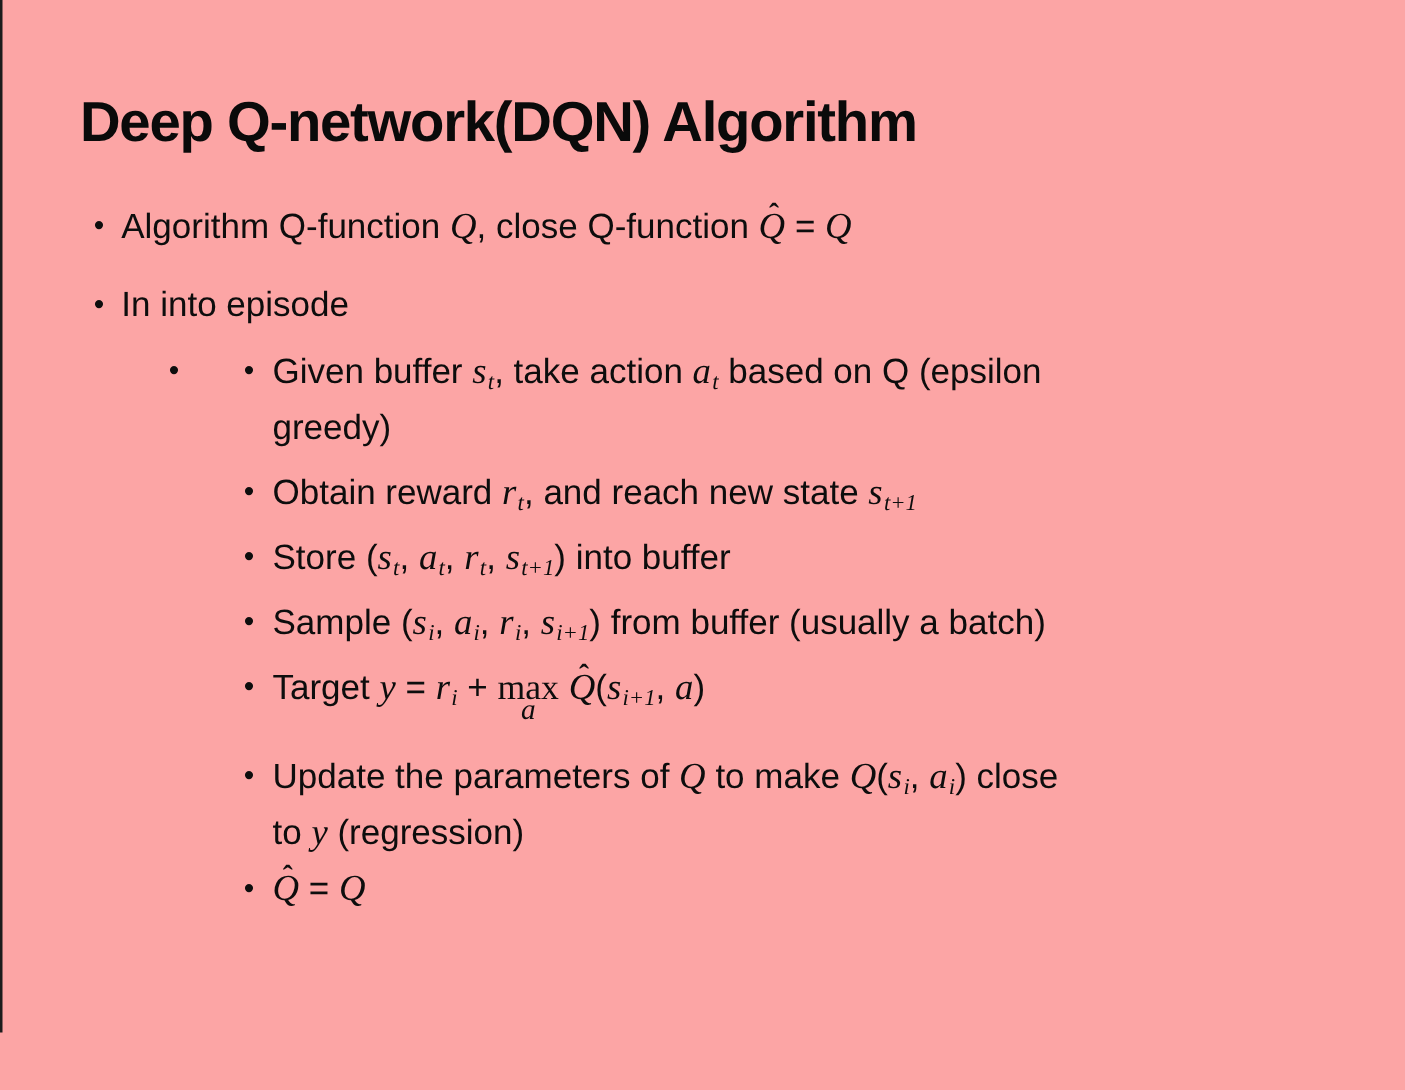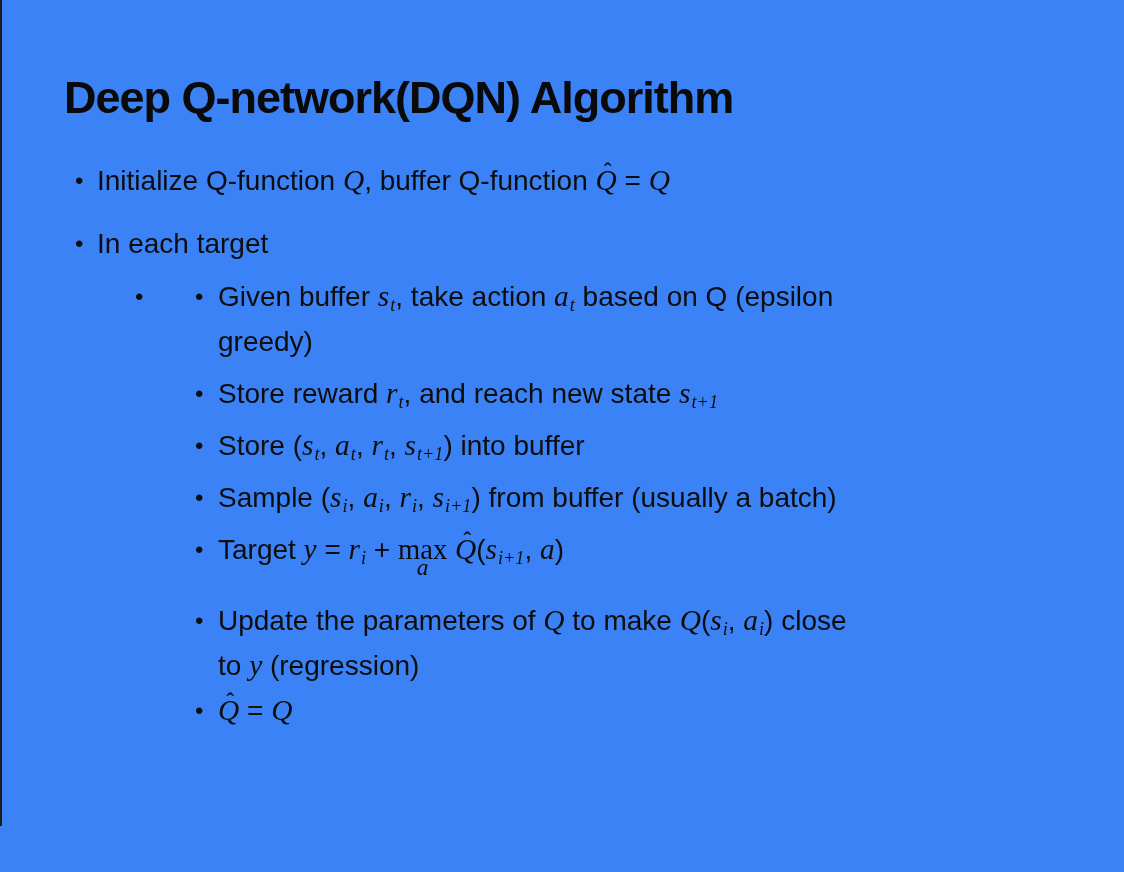--- a/index.html
+++ b/index.html
@@ -1,20 +1,20 @@
 <!DOCTYPE html>
 <html><head>
 <meta charset="utf-8">
 <style>
   html, body { margin: 0; padding: 0; background: #ffffff; }
   .slide {
     position: relative;
     width: 1124px;
     height: 872px;
-    background: #3b82f6;
+    background: #fca5a5;
     overflow: hidden;
     font-family: "Liberation Sans", sans-serif;
     color: #0d0d0d;
   }
   .edge-line {
     position: absolute;
     left: 0;
     top: 0;
     width: 2px;
     height: 826px;
@@ -96,24 +96,24 @@
     font-size: 0.82em;
   }
 </style>
 </head>
 <body>
 
 <div class="slide">
   <div class="edge-line"></div>
   <h1 class="title">Deep Q-network(DQN) Algorithm</h1>
   <ul class="bullets">
-      <li class="l1"><span class="marker">•</span><span class="plain"><span>Initialize Q-function </span></span><span class="math"><span>Q</span></span><span class="plain"><span>, buffer Q-function </span></span><span class="math hat"><span class="hat-mark">ˆ</span><span>Q</span></span><span class="plain"><span> = </span></span><span class="math"><span>Q</span></span></li>
-      <li class="l1"><span class="marker">•</span><span class="plain"><span>In each target</span></span></li>
+      <li class="l1"><span class="marker">•</span><span class="plain"><span>Algorithm Q-function </span></span><span class="math"><span>Q</span></span><span class="plain"><span>, close Q-function </span></span><span class="math hat"><span class="hat-mark">ˆ</span><span>Q</span></span><span class="plain"><span> = </span></span><span class="math"><span>Q</span></span></li>
+      <li class="l1"><span class="marker">•</span><span class="plain"><span>In into episode</span></span></li>
       <li class="l2"><span class="marker">•</span></li>
       <li class="l3"><span class="marker">•</span><span class="plain"><span>Given buffer </span></span><span class="math"><span>s</span><sub>t</sub></span><span class="plain"><span>, take action </span></span><span class="math"><span>a</span><sub>t</sub></span><span class="plain"><span> based on Q (epsilon</span></span><br><span class="plain"><span>greedy)</span></span></li>
-      <li class="l3"><span class="marker">•</span><span class="plain"><span>Store reward </span></span><span class="math"><span>r</span><sub>t</sub></span><span class="plain"><span>, and reach new state </span></span><span class="math"><span>s</span><sub>t+1</sub></span></li>
+      <li class="l3"><span class="marker">•</span><span class="plain"><span>Obtain reward </span></span><span class="math"><span>r</span><sub>t</sub></span><span class="plain"><span>, and reach new state </span></span><span class="math"><span>s</span><sub>t+1</sub></span></li>
       <li class="l3"><span class="marker">•</span><span class="plain"><span>Store (</span></span><span class="math"><span>s</span><sub>t</sub></span><span class="plain"><span>, </span></span><span class="math"><span>a</span><sub>t</sub></span><span class="plain"><span>, </span></span><span class="math"><span>r</span><sub>t</sub></span><span class="plain"><span>, </span></span><span class="math"><span>s</span><sub>t+1</sub></span><span class="plain"><span>) into buffer</span></span></li>
       <li class="l3"><span class="marker">•</span><span class="plain"><span>Sample (</span></span><span class="math"><span>s</span><sub>i</sub></span><span class="plain"><span>, </span></span><span class="math"><span>a</span><sub>i</sub></span><span class="plain"><span>, </span></span><span class="math"><span>r</span><sub>i</sub></span><span class="plain"><span>, </span></span><span class="math"><span>s</span><sub>i+1</sub></span><span class="plain"><span>) from buffer (usually a batch)</span></span></li>
       <li class="l3"><span class="marker">•</span><span class="plain"><span>Target </span></span><span class="math"><span>y</span></span><span class="plain"><span> = </span></span><span class="math"><span>r</span><sub>i</sub></span><span class="plain"><span> + </span></span><span class="maxop"><span>max</span><span class="max-under">a</span></span><span class="plain"><span> </span></span><span class="math hat"><span class="hat-mark">ˆ</span><span>Q</span></span><span class="plain"><span>(</span></span><span class="math"><span>s</span><sub>i+1</sub></span><span class="plain"><span>, </span></span><span class="math"><span>a</span></span><span class="plain"><span>)</span></span></li>
       <li class="l3"><span class="marker">•</span><span class="plain"><span>Update the parameters of </span></span><span class="math"><span>Q</span></span><span class="plain"><span> to make </span></span><span class="math"><span>Q</span></span><span class="plain"><span>(</span></span><span class="math"><span>s</span><sub>i</sub></span><span class="plain"><span>, </span></span><span class="math"><span>a</span><sub>i</sub></span><span class="plain"><span>) close</span></span><br><span class="plain"><span>to </span></span><span class="math"><span>y</span></span><span class="plain"><span> (regression)</span></span></li>
       <li class="l3"><span class="marker">•</span><span class="math hat"><span class="hat-mark">ˆ</span><span>Q</span></span><span class="plain"><span> = </span></span><span class="math"><span>Q</span></span></li>
     </ul>
 </div>
 
 </body></html>

